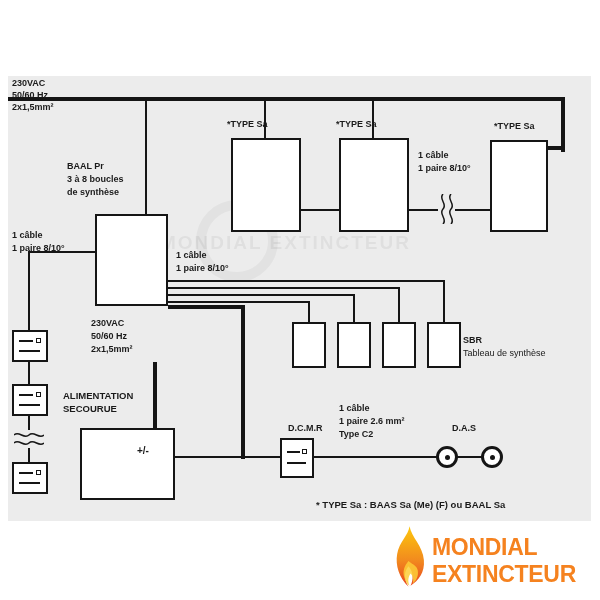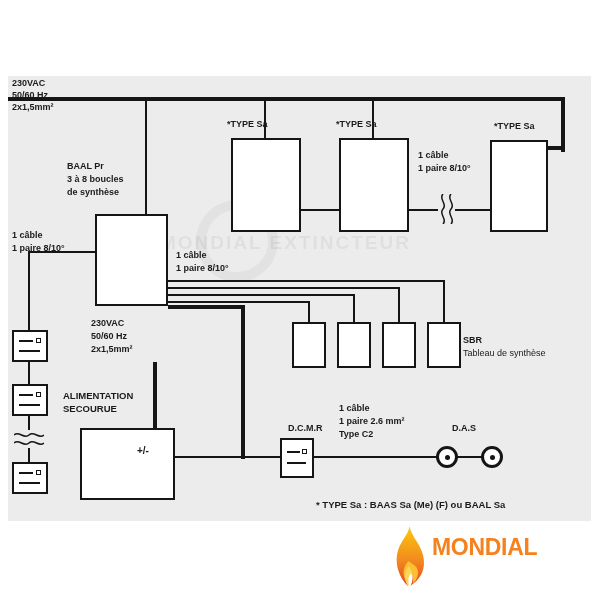--- a/index.html
+++ b/index.html
@@ -177,15 +177,16 @@
         <stop offset="0.55" stop-color="#F28C1E"></stop>
         <stop offset="1" stop-color="#E8441F"></stop>
       </linearGradient>
     </defs>
     <path d="M18 0 C17 9 8 15 6 27 C4 38 8 50 17 59 C12 50 13 44 17 39 C22 45 22 52 19 58 C27 53 33 45 32 33 C31 19 20 11 18 0 Z" fill="url(#fg)"></path>
     <path d="M17 34 C13 39 11 44 13 50 C14 54 16 57 18 58 C16 53 17 49 19 46 C22 49 22 53 21 56 C25 53 27 48 26 43 C25 38 20 37 17 34 Z" fill="#FDCE37" opacity="0.85"></path>
   </svg>
 
   <div id="brand-text">
     <div>MONDIAL</div>
+    <div>EXTINCTEUR</div>
   </div>
 
 </div>
 
 </body></html>

